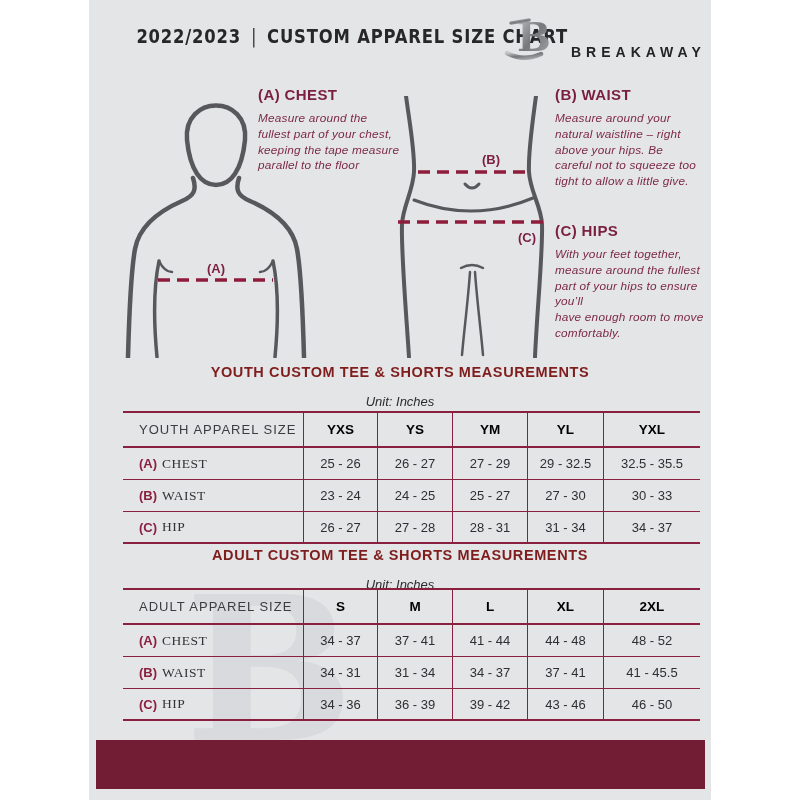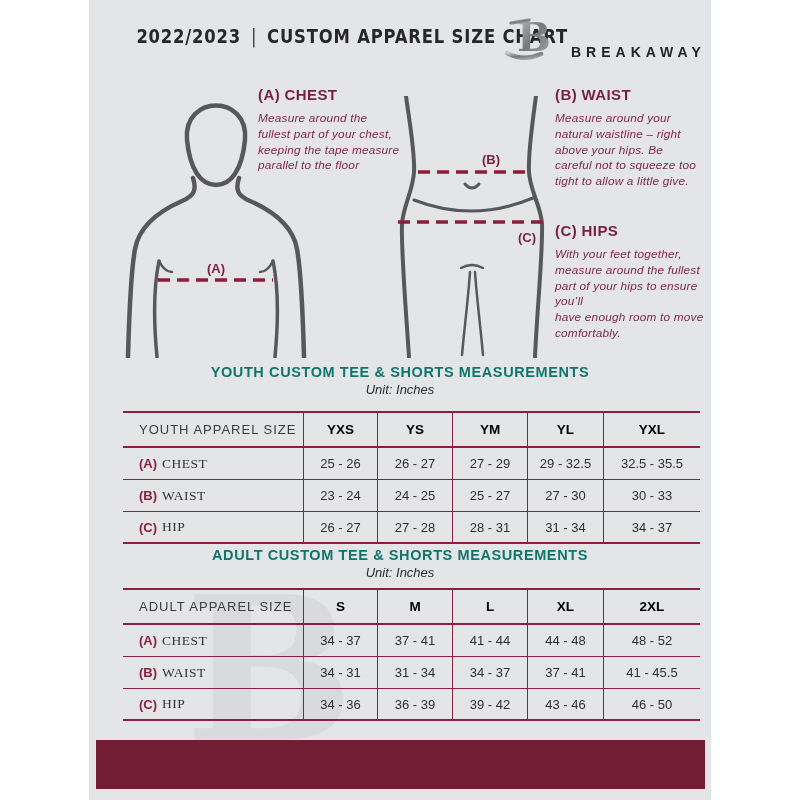--- a/index.html
+++ b/index.html
@@ -32,22 +32,22 @@
   .instr-waist{left:466px;top:86px;width:148px;}
   .instr-hips{left:466px;top:222px;width:152px;}
 
   .fig{position:absolute;}
   .fig-upper{left:34px;top:80px;}
   .fig-lower{left:296px;top:96px;}
   .diagram-label{font-family:"Liberation Sans",sans-serif;font-weight:bold;font-size:13px;fill:var(--maroon);}
 
   
   .tbl-block{position:absolute;left:0;width:622px;text-align:center;}
-  .tbl-title{font-size:14.5px;font-weight:bold;letter-spacing:.6px;color:#0f766e;}
-  .tbl-unit{font-size:13px;font-style:italic;color:#2c2c2e;margin-top:2px;}
+  .tbl-title{font-size:14.5px;font-weight:bold;letter-spacing:.6px;color:#7f1d1d;}
+  .tbl-unit{font-size:13px;font-style:italic;color:#2c2c2e;margin-top:14px;}
   .sizetable{position:absolute;left:34px;width:577px;border-top:2.5px solid var(--border-maroon);z-index:2;}
   .trow{display:grid;grid-template-columns:180px 74px 75px 75px 76px 97px;align-items:center;border-bottom:1.5px solid var(--border-maroon);}
   .trow.head{height:35px;border-bottom:2px solid var(--border-maroon);}
   .trow.data{height:32px;}
   .trow.last{border-bottom:2.5px solid var(--border-maroon);}
   .tcell{height:100%;display:flex;align-items:center;justify-content:center;font-size:13px;color:#2f2f33;}
   .tcell + .tcell{border-left:1.5px solid var(--border-maroon);}
   .tcell.lbl{justify-content:flex-start;padding-left:16px;}
   .size-head{font-weight:bold;font-size:13.5px;color:#000000;}
   .size-label-cell{font-size:13px;letter-spacing:1px;color:#3c3c40;}

